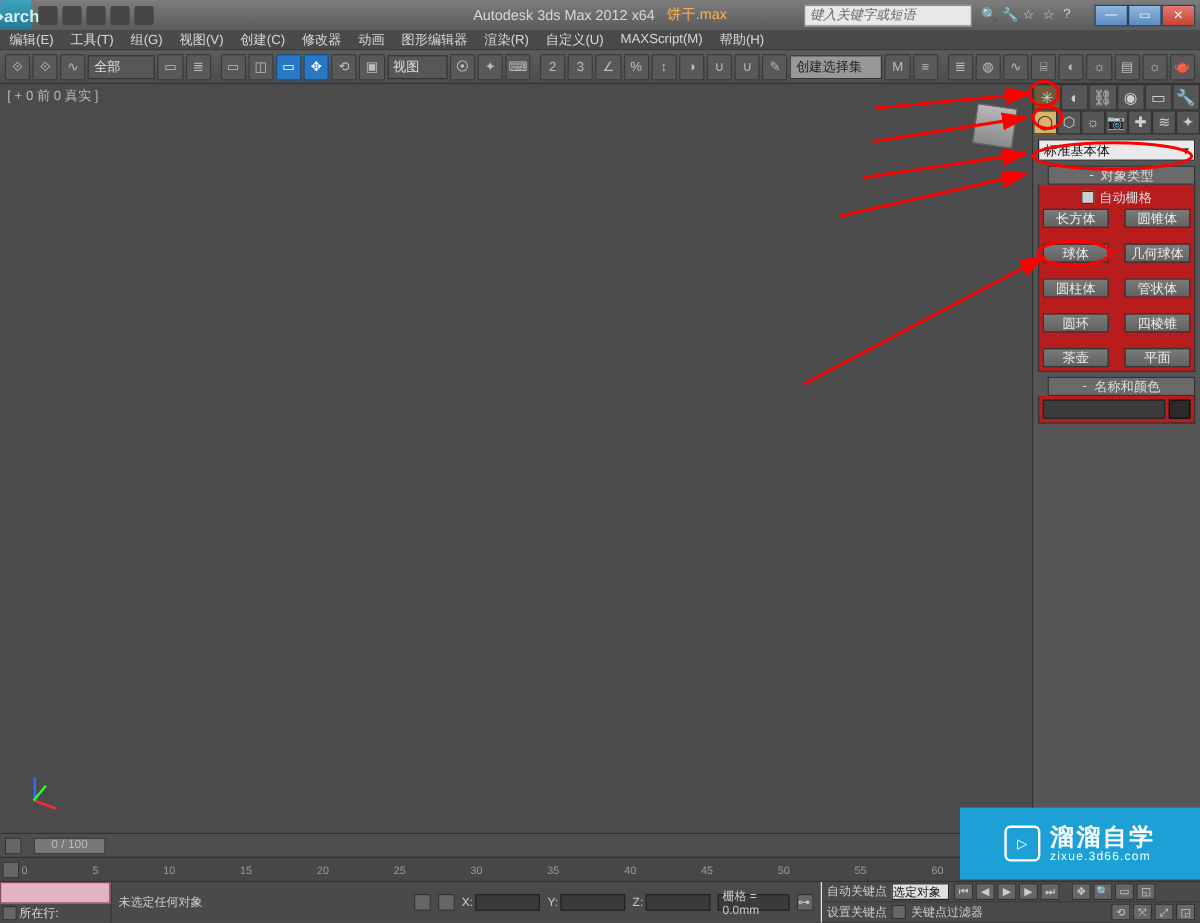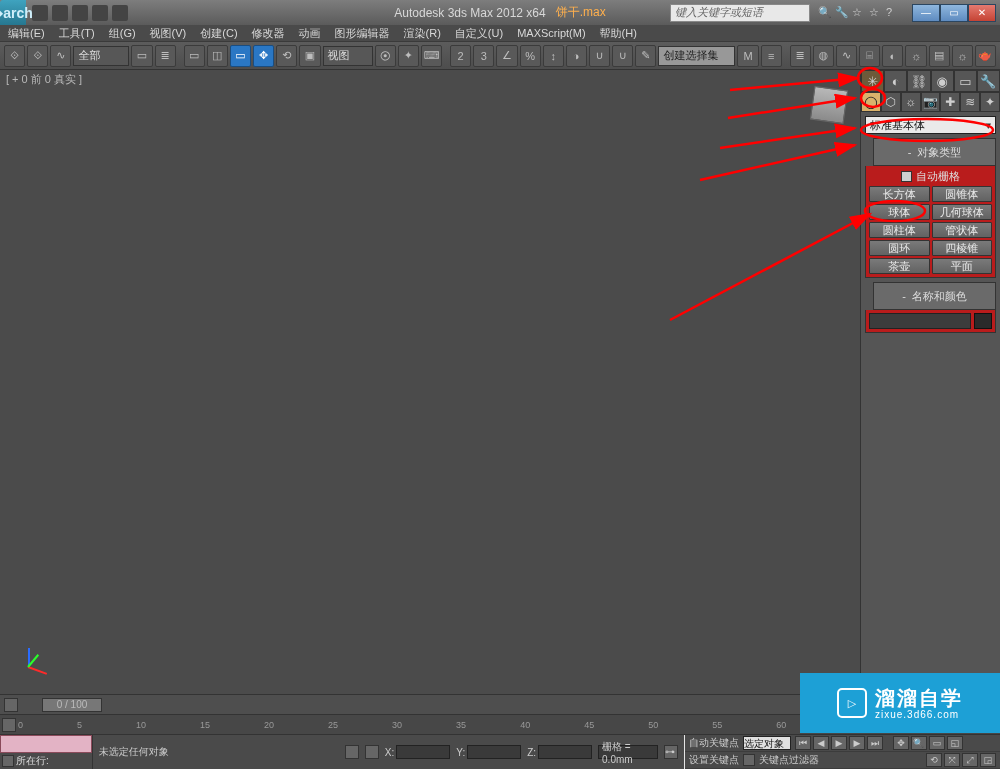--- a/index.html
+++ b/index.html
@@ -43,34 +43,34 @@
 
 
 .cmd-panel { position:absolute; top:70px; right:0; width:140px; bottom:75px; background:#555; border-left:1px solid #333; }
 .cmd-tabs { height:22px; display:flex; background:#4a4a4a; }
 .cmd-tabs .tab { flex:1; border:1px solid #333; display:flex; align-items:center; justify-content:center; font-size:13px; background:#565656;}
 .cmd-subtabs { height:20px; display:flex; background:#4f4f4f; }
 .cmd-subtabs .stab { flex:1; border:1px solid #333; display:flex; align-items:center; justify-content:center; font-size:12px; background:#565656;}
 .cmd-subtabs .stab.active { background:#d9b26b; color:#222; }
 .dropdown { margin:4px 4px 2px 4px; height:18px; background:#eaeaea; border:1px solid #222; color:#111; font-size:11px; display:flex; align-items:center; padding:0 4px; position:relative; }
 .dropdown::after { content:"▾"; position:absolute; right:4px; color:#333; }
-.rollout-head { margin:4px 4px 0 12px; height:28px; background:#6a6a6a; border:1px solid #333; text-align:center; font-size:11px; color:#ddd; display:flex; align-items:center; justify-content:center; gap:4px;}
+.rollout-head { margin:4px 4px 0 12px; height:16px; background:#6a6a6a; border:1px solid #333; text-align:center; font-size:11px; color:#ddd; display:flex; align-items:center; justify-content:center; gap:4px;}
 .rollout-head::before{content:"-"; margin-right:2px;}
 .rollout-body { margin:0 4px 3px 4px; background:#b91c1c; border:1px solid #333; border-top:none; padding:3px; }
 .chk-row { display:flex; align-items:center; justify-content:center; gap:4px; font-size:11px; color:#ddd; margin-bottom:2px;}
 .chk { width:11px; height:11px; border:1px solid #333; background:#cfcfcf; display:inline-block; }
-.btn-grid { display:grid; grid-template-columns:1fr 1fr; gap:2px; }
+.btn-grid { display:grid; grid-template-columns:1fr 1fr; gap:13px; }
 .obj-btn { height:16px; background:linear-gradient(#7a7a7a,#626262); border:1px solid #333; font-size:11px; color:#eaeaea; display:flex; align-items:center; justify-content:center; border-radius:1px; }
 .name-color { display:flex; gap:3px; align-items:center; }
 .name-field { flex:1; height:16px; background:#3c3c3c; border:1px solid #222; }
 .color-swatch { width:18px; height:16px; background:#2a2a2a; border:1px solid #111; }
 
 
 .time-slider { position:absolute; left:0; right:0; bottom:55px; height:20px; background:#4e4e4e; border-top:1px solid #333; display:flex; align-items:center; font-size:10px; color:#bbb;}
-.ts-handle { width:60px; height:14px; background:#777; border:1px solid #333; margin-left:24px; display:flex; align-items:center; justify-content:center; }
+.ts-handle { width:60px; height:14px; background:#777; border:1px solid #333; margin-left:10px; display:flex; align-items:center; justify-content:center; }
 .trackbar { position:absolute; left:0; right:0; bottom:35px; height:20px; background:#474747; border-top:1px solid #333; display:flex; align-items:center; padding-left:18px; gap:54px; font-size:9px; color:#999;}
 .trackbar-btn{position:absolute;left:2px;width:14px;height:14px;background:#666;border:1px solid #333;}
 .statusbar { position:absolute; left:0; right:0; bottom:0; height:35px; background:#4a4a4a; border-top:1px solid #333; display:flex; }
 .sb-left { width:94px; border-right:1px solid #333; display:flex; flex-direction:column;}
 .sb-left-top{flex:1;background:#e3b3c5;border:1px solid #8a4a5a;}
 .sb-left-bot{height:16px;display:flex;align-items:center;gap:2px;padding:0 2px;font-size:10px;color:#ddd;}
 .sb-left-bot .bx{width:12px;height:12px;border:1px solid #333;background:#666;}
 .sb-mid { flex:1; display:flex; flex-direction:column; }
 .sb-row { flex:1; display:flex; align-items:center; gap:6px; padding:0 6px; font-size:10px; color:#ccc; border-bottom:1px solid #3c3c3c;}
 .sb-row:last-child{border-bottom:none;}

